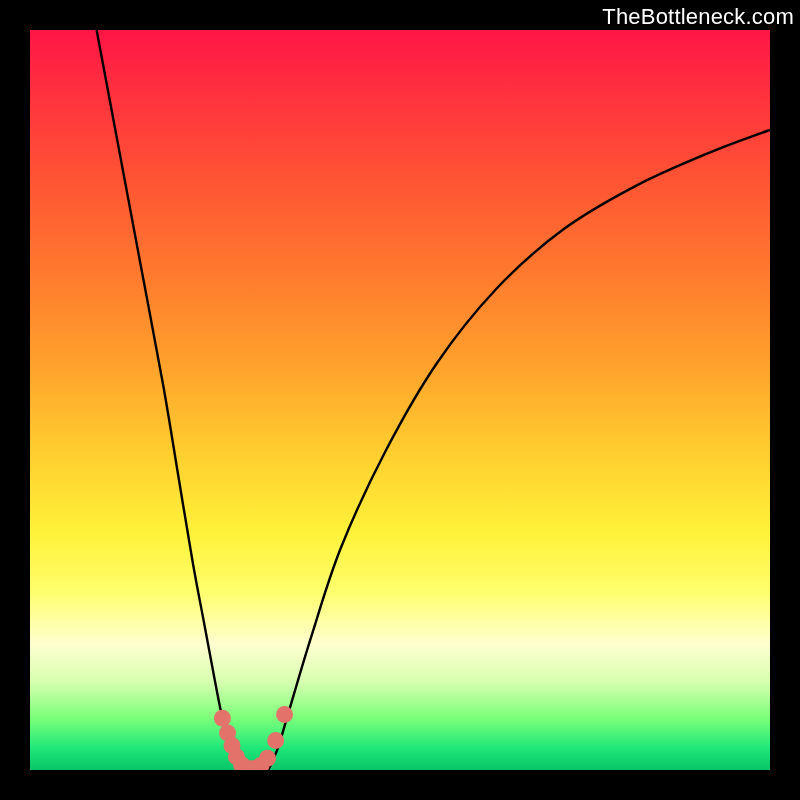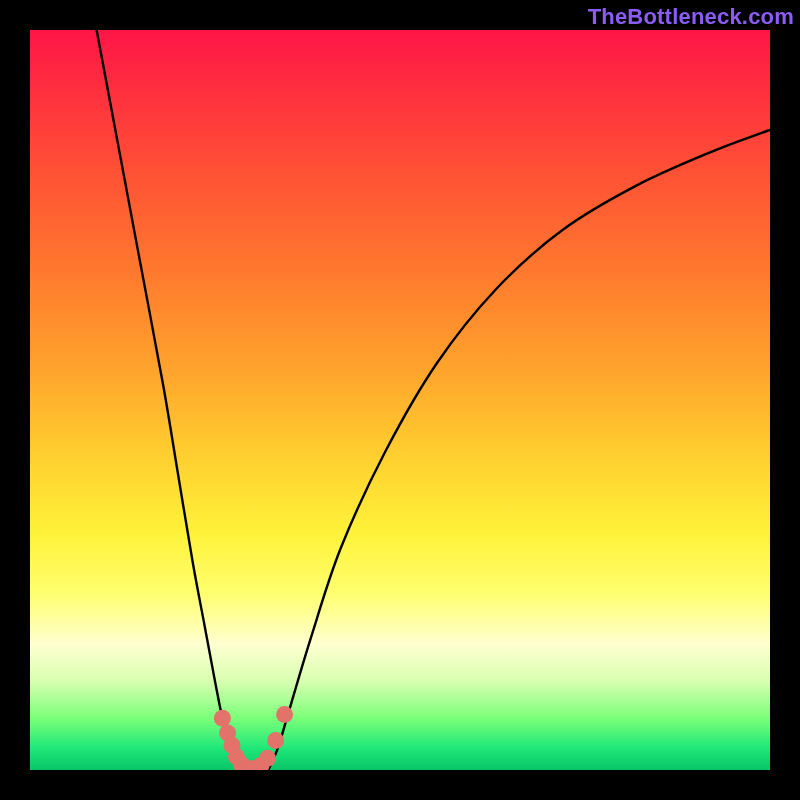--- a/index.html
+++ b/index.html
@@ -13,21 +13,21 @@
         #ff7a2e 33%,
         #ffa42c 46%,
         #ffd12f 58%,
         #fff23a 68%,
         #ffff6e 76%,
         #ffffd0 83%,
         #d8ffb0 88%,
         #7bff7a 93%,
         #20e879 97%,
         #06c568 100%)}
-  .watermark{position:absolute;right:6px;top:4px;color:#8b5cf6;font-size:22px;font-weight:700;letter-spacing:.2px}
+  .watermark{position:absolute;right:6px;top:4px;color:#ffffff;font-size:22px;font-weight:400;letter-spacing:.2px}
   svg.curves{position:absolute;left:0;top:0;width:100%;height:100%}
   .dot{fill:#e2726a}
 </style>
 </head>
 <body>
 
 <div class="frame">
   <div class="plot">
     <div class="bg"></div>
     <svg class="curves" viewBox="0 0 740 740" preserveAspectRatio="none">

